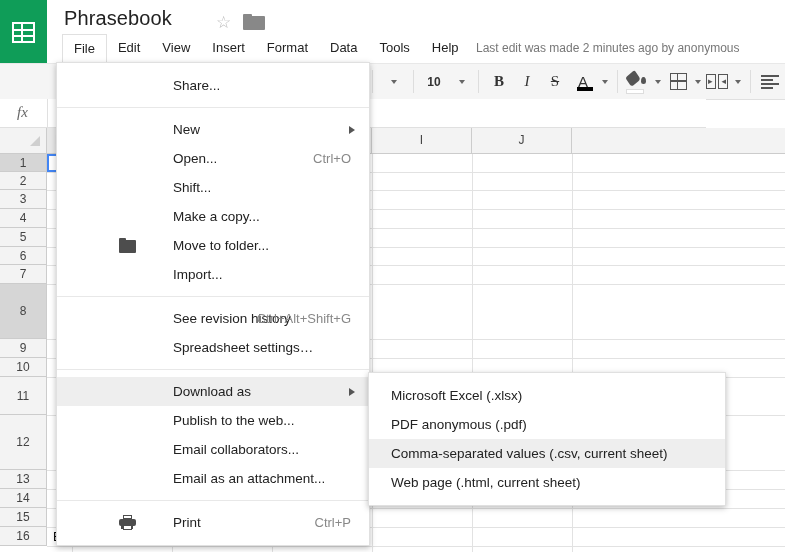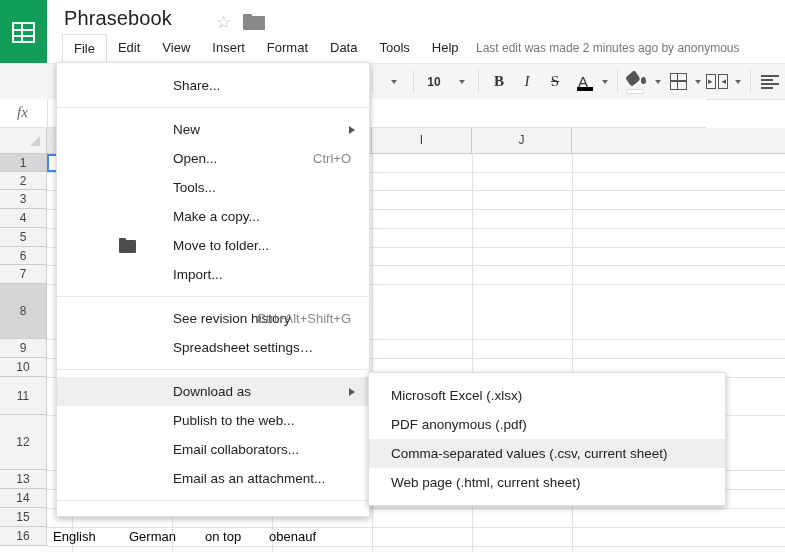--- a/index.html
+++ b/index.html
@@ -582,21 +582,21 @@
 
     <div class="menu-item">
       <span>New</span>
       <span class="submenu-arrow"></span>
     </div>
     <div class="menu-item">
       <span>Open...</span>
       <span class="shortcut">Ctrl+O</span>
     </div>
     <div class="menu-item">
-      <span>Tools...</span>
+      <span>Shift...</span>
     </div>
     <div class="menu-item">
       <span>Make a copy...</span>
     </div>
     <div class="menu-item">
       <span class="mi-icon folder">
         <span class="tab"></span>
           <span class="body"></span>
       </span>
       <span>Move to folder...</span>
@@ -623,20 +623,31 @@
       <span>Publish to the web...</span>
     </div>
     <div class="menu-item">
       <span>Email collaborators...</span>
     </div>
     <div class="menu-item">
       <span>Email as an attachment...</span>
     </div>
     <div class="menu-sep"></div>
 
+    <div class="menu-item">
+      <span class="mi-icon printer">
+        <span class="top"></span>
+          <span class="mid"></span>
+        <span class="leg1"></span>
+          <span class="leg2"></span>
+          <span class="paper"></span>
+      </span>
+      <span>Print</span>
+      <span class="shortcut">Ctrl+P</span>
+    </div>
   </div>
 
   <div class="menu" id="download-submenu">
     <div class="menu-item">
       <span>Microsoft Excel (.xlsx)</span>
     </div>
     <div class="menu-item">
       <span>PDF anonymous (.pdf)</span>
     </div>
     <div class="menu-item hl">

